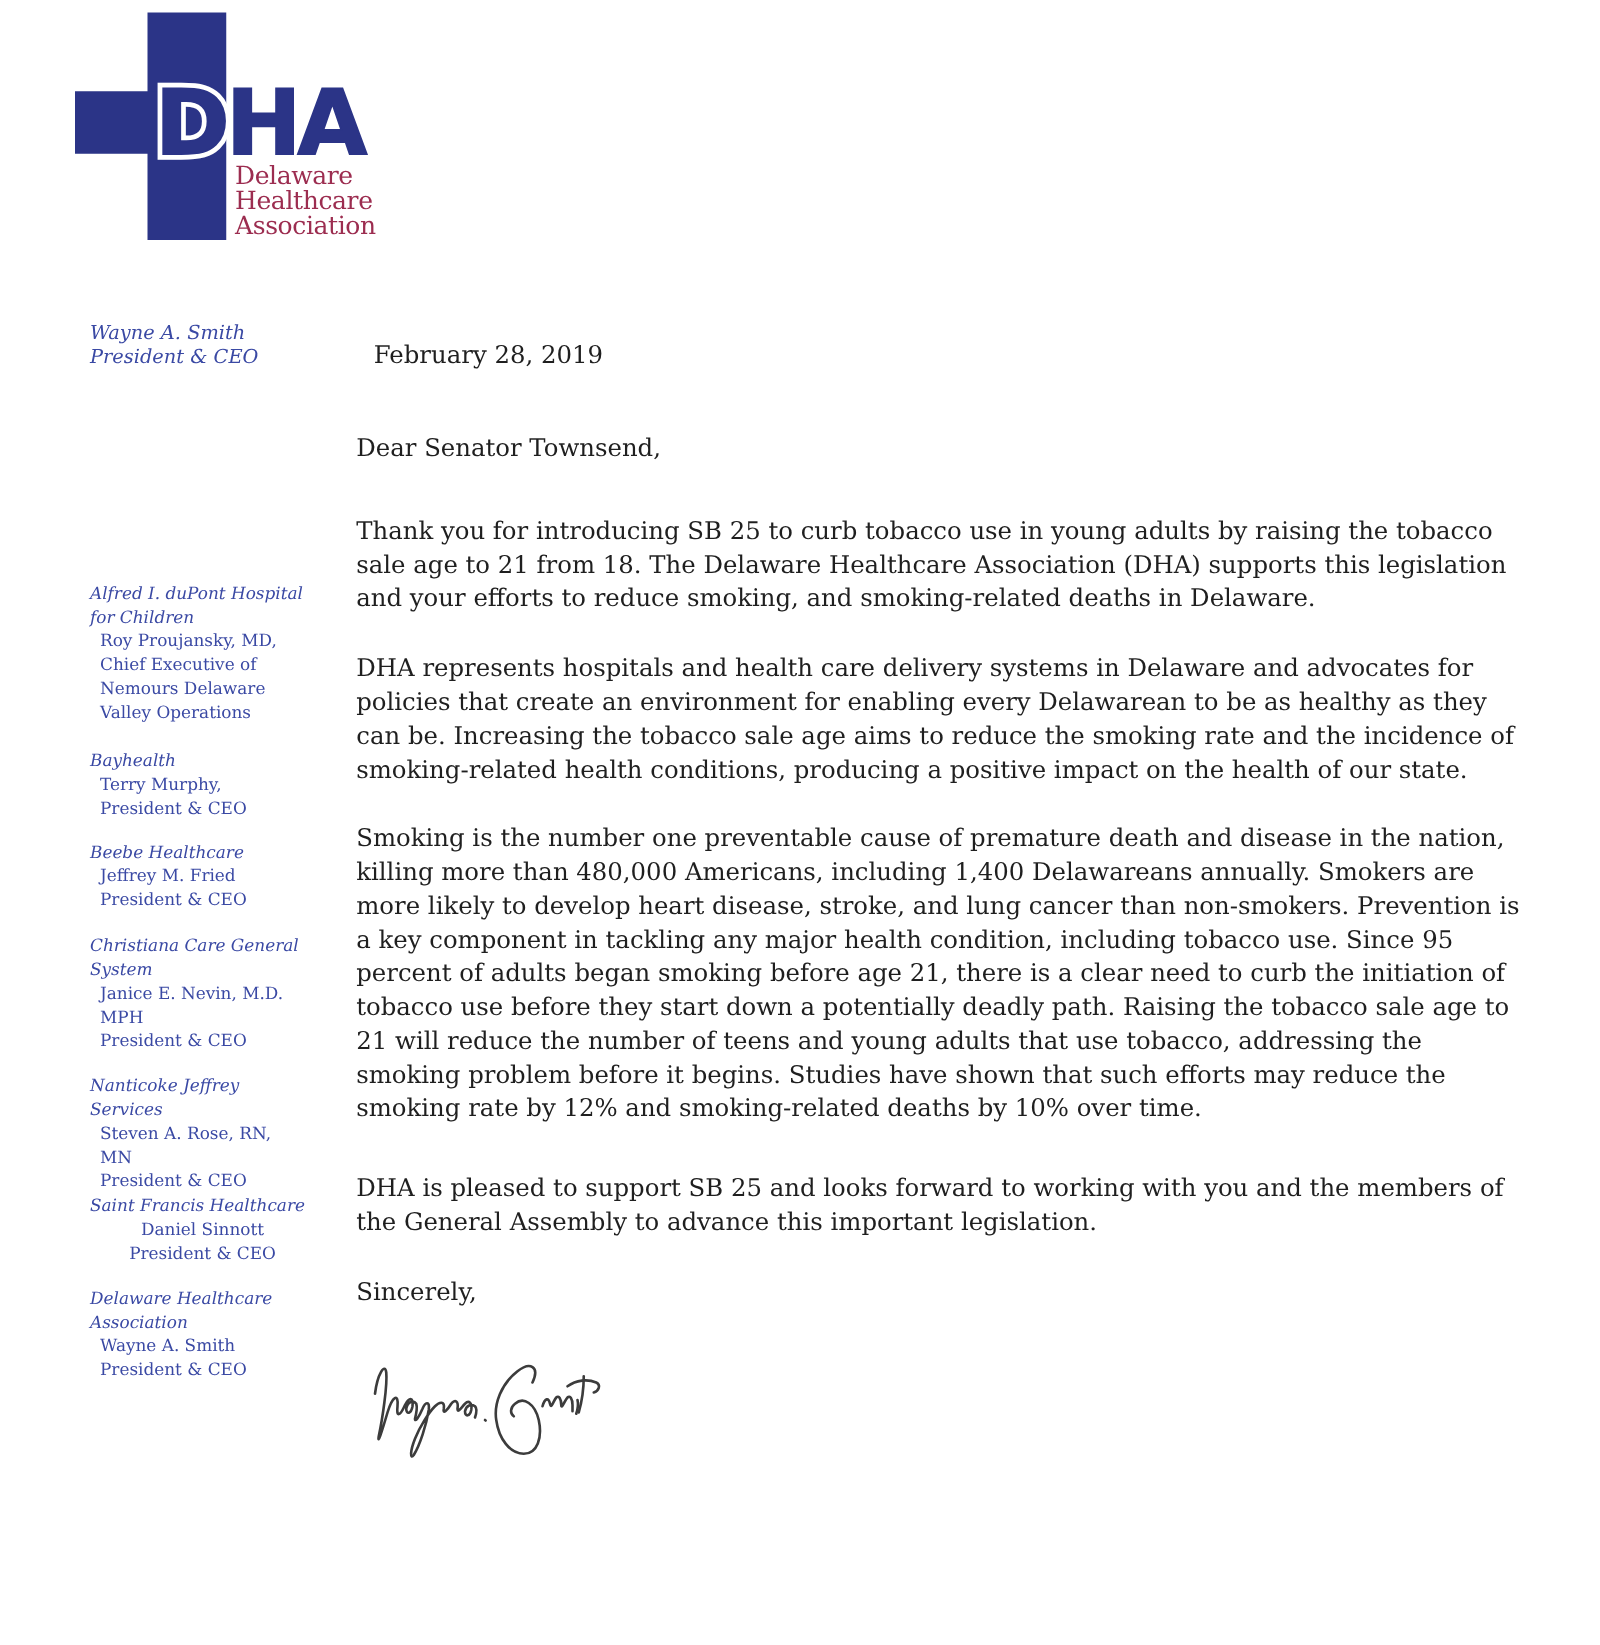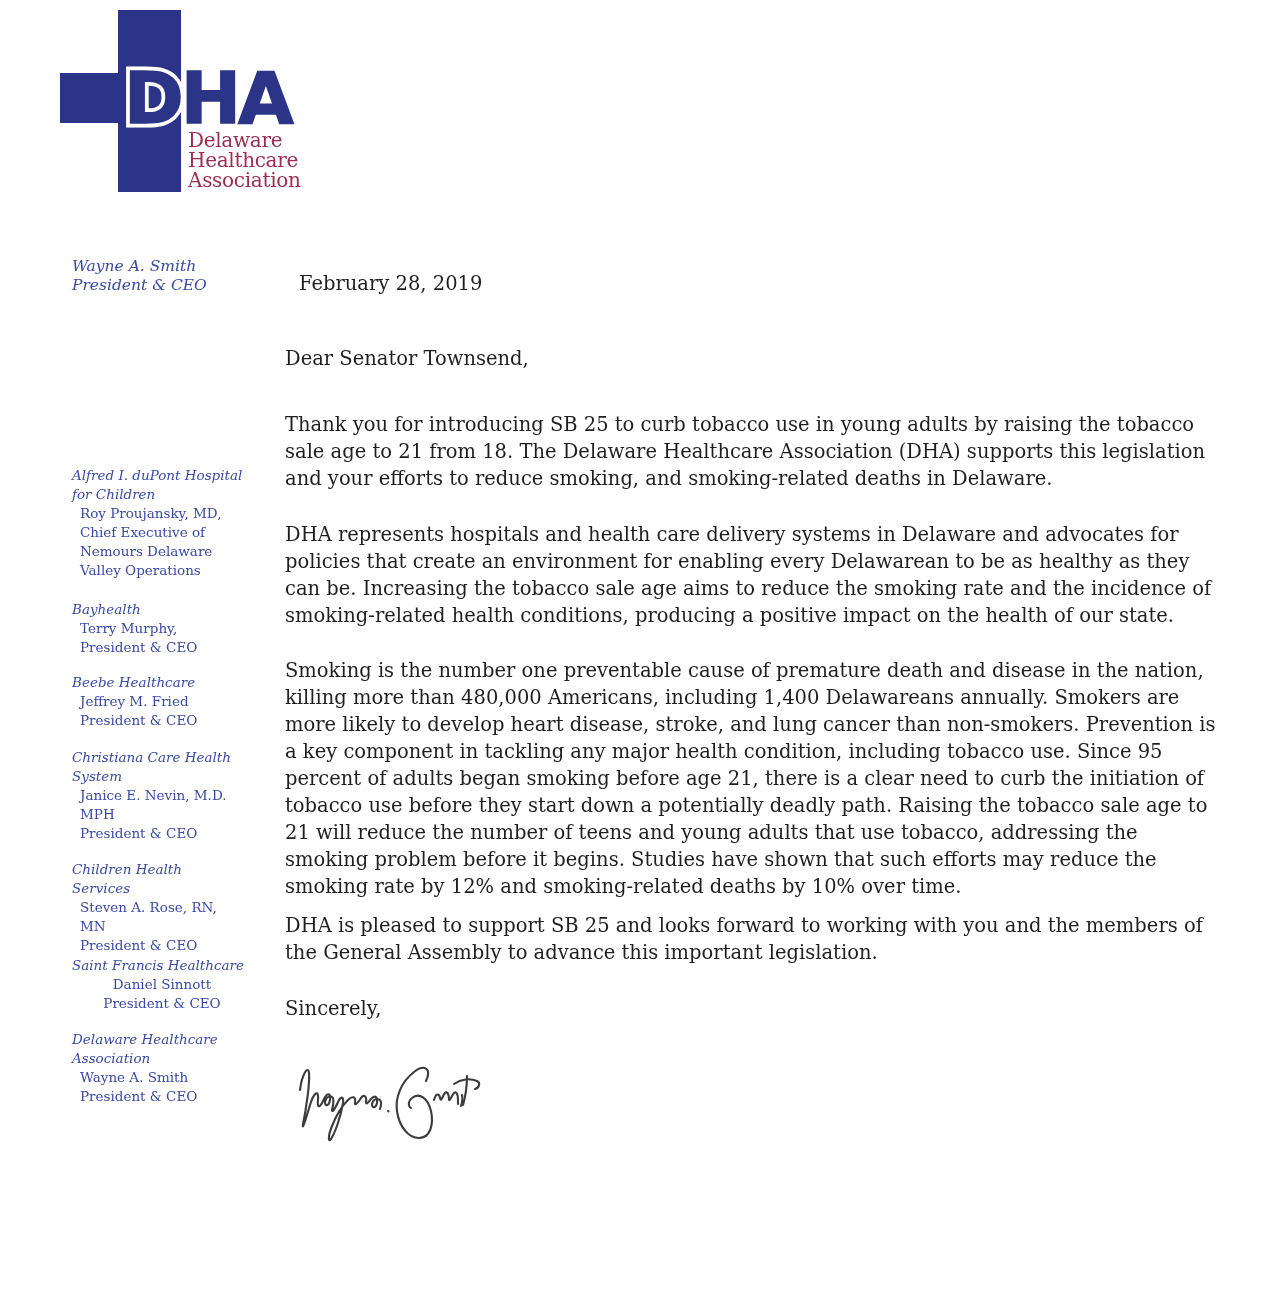--- a/index.html
+++ b/index.html
@@ -49,21 +49,21 @@
 
   
   .letter{position:absolute;left:285px;top:256px;width:935px;font-size:19.5px;line-height:27px;}
   .date{margin:14px;}
   .recipient{margin:49px 0 0 0;white-space:pre-line;line-height:28px;}
   .salutation{margin:48px 0 0 0;}
   .para{margin:0;}
   .p1{margin-top:39px;}
   .p2{margin-top:29px;}
   .p3{margin-top:28px;}
-  .p4{margin-top:12px;}
+  .p4{margin-top:37px;}
   .closing{margin:29px 0 0 0;}
   .signature{margin:26px 0 0 6px;}
   .signature svg{display:block;}
 </style>
 </head>
 <body>
 
 <div class="page">
 
   <div class="logo">
@@ -93,27 +93,27 @@
       <div class="org">Bayhealth</div>
       <div class="people">Terry Murphy,
 President &amp; CEO</div>
     </div>
     <div class="member m3">
       <div class="org">Beebe Healthcare</div>
       <div class="people">Jeffrey M. Fried
 President &amp; CEO</div>
     </div>
     <div class="member m4">
-      <div class="org">Christiana Care Health System</div>
+      <div class="org">Christiana Care General System</div>
       <div class="people">Janice E. Nevin, M.D.
 MPH
 President &amp; CEO</div>
     </div>
     <div class="member m5">
-      <div class="org">Children Health Services</div>
+      <div class="org">Nanticoke Jeffrey Services</div>
       <div class="people">Steven A. Rose, RN, MN
 President &amp; CEO</div>
     </div>
     <div class="member m6">
       <div class="org">Saint Francis Healthcare</div>
       <div class="people">Daniel Sinnott
 President &amp; CEO</div>
     </div>
     <div class="member m7">
       <div class="org">Delaware Healthcare Association</div>

